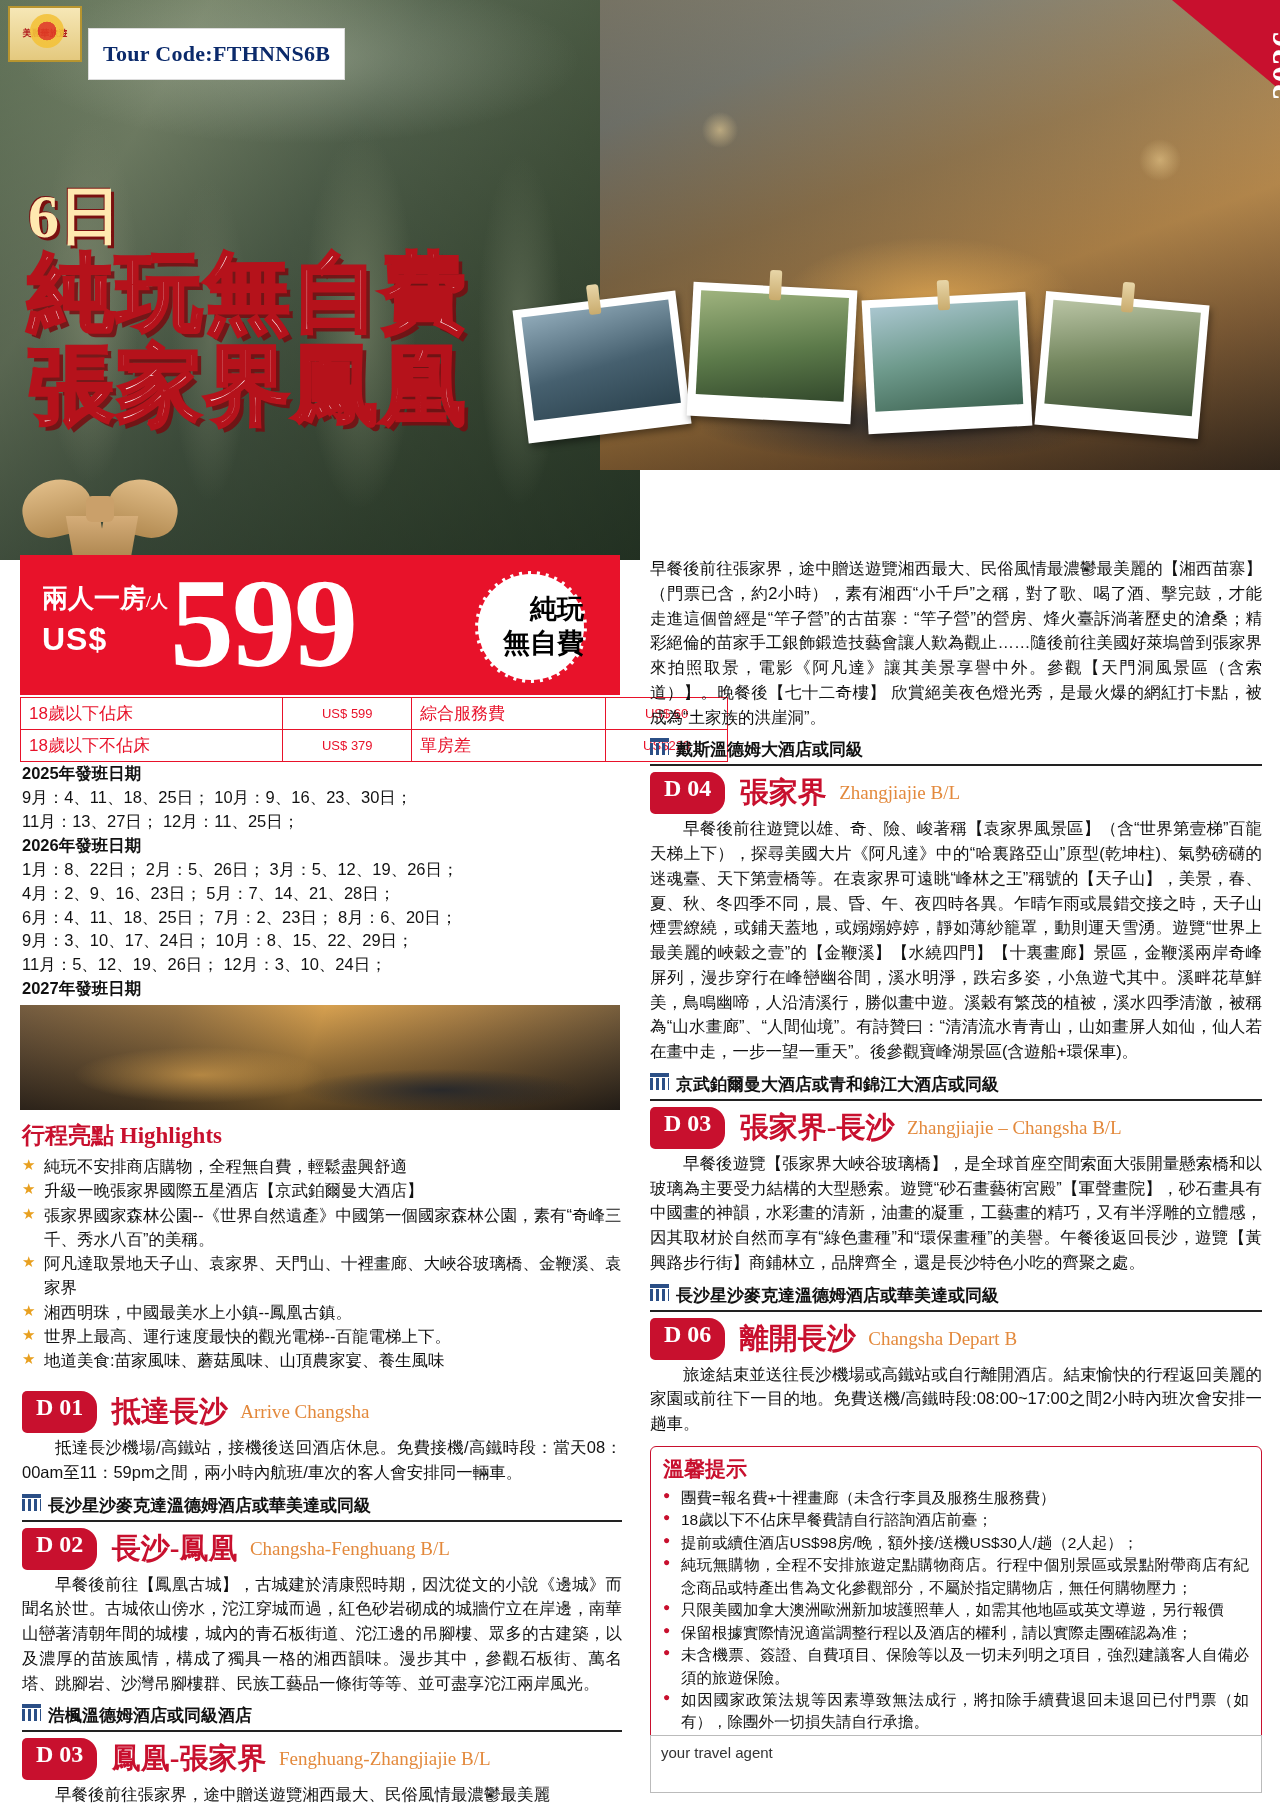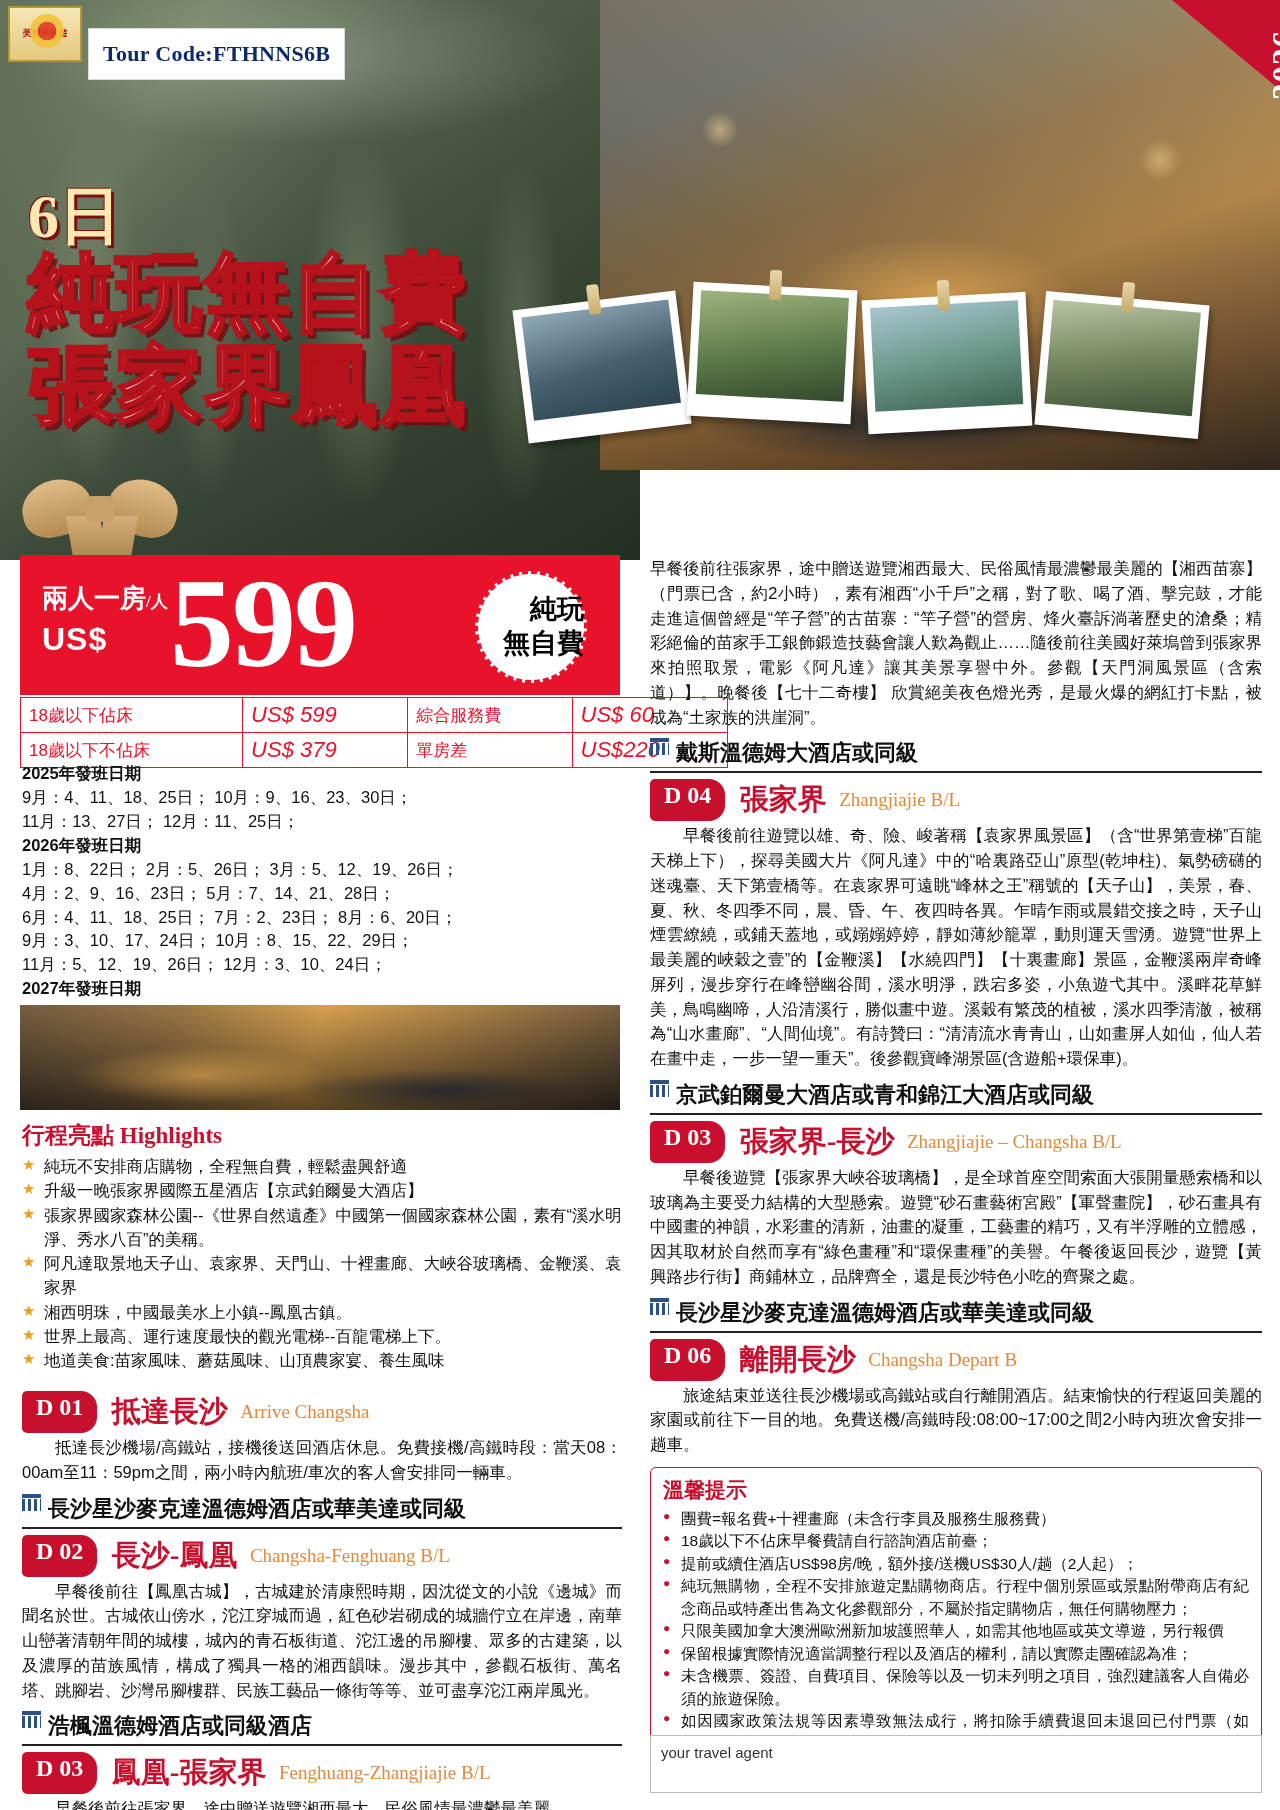--- a/index.html
+++ b/index.html
@@ -142,21 +142,21 @@
     display:flex; flex-direction:column; align-items:flex-end; justify-content:center;
     font-weight:bold; font-size:27px; line-height:1.25; font-family:"Liberation Serif", serif;
   }
 
   .price-table { position:absolute; left:20px; top:697px; width:708px; z-index:30; }
   .price-table table { border-collapse:collapse; width:100%; }
   .price-table td {
     border:1px solid #e8122a; color:#e8122a; font-size:17px; padding:4px 8px; height:30px;
     font-family:"Liberation Sans", sans-serif;
   }
-  .price-table td.val { text-align:left; font-size:22px;font-style:italic; }
+  .price-table td.val { text-align:center; font-size:13px; }
 
   
   .dates { position:absolute; left:22px; top:762px; width:600px; font-size:16.5px; line-height:1.45; color:#111; z-index:30; }
   .dates .yr { font-weight:bold; }
 
   
   .photo-strip {
     position:absolute; left:20px; top:1005px; width:600px; height:105px; z-index:30; overflow:hidden;
     background:
       linear-gradient(180deg, rgba(255,200,120,.3), rgba(25,20,15,.6)),
@@ -187,21 +187,21 @@
   .day-cn {
     display:inline-block; font-size:29px; font-weight:bold; color:#c8102e; margin-left:10px;
     font-family:"Liberation Serif", serif; vertical-align:middle;
   }
   .day-en {
     display:inline-block; font-size:19px; color:#e3893c; margin-left:8px; vertical-align:middle;
     font-family:"Liberation Serif", serif;
   }
   .para { font-size:16.5px; line-height:1.5; text-indent:2em; text-align:justify; color:#111; }
   .hotel {
-    font-size:22px; font-weight:bold; color:#111; border-bottom:2px solid #222; padding:2px 0 3px 26px;
+    font-size:17px; font-weight:bold; color:#111; border-bottom:2px solid #222; padding:2px 0 3px 26px;
     position:relative; margin:7px 0 2px 0;
   }
   .hotel:before {
     content:""; position:absolute; left:0; top:2px; width:19px; height:17px;
     background:
       linear-gradient(#2b4f86,#2b4f86) 0 0/19px 4px no-repeat,
       repeating-linear-gradient(90deg,#2b4f86 0 3px,transparent 3px 6px) 0 5px/19px 12px no-repeat;
   }
 
   .col-left { position:absolute; left:22px; top:1385px; width:600px; z-index:30; }
@@ -321,21 +321,21 @@
 <div class="photo-strip"></div>
 
 <div class="hl">
   <div class="hl-title">
     <span>行程亮點</span>
     <span class="en">Highlights</span>
   </div>
   <ul>
     <li>純玩不安排商店購物，全程無自費，輕鬆盡興舒適</li>
     <li>升級一晚張家界國際五星酒店【京武鉑爾曼大酒店】</li>
-    <li>張家界國家森林公園--《世界自然遺產》中國第一個國家森林公園，素有“溪水明淨、秀水八百”的美稱。</li>
+    <li>張家界國家森林公園--《世界自然遺產》中國第一個國家森林公園，素有“奇峰三千、秀水八百”的美稱。</li>
     <li>阿凡達取景地天子山、袁家界、天門山、十裡畫廊、大峽谷玻璃橋、金鞭溪、袁家界</li>
     <li>湘西明珠，中國最美水上小鎮--鳳凰古鎮。</li>
     <li>世界上最高、運行速度最快的觀光電梯--百龍電梯上下。</li>
     <li>地道美食:苗家風味、蘑菇風味、山頂農家宴、養生風味</li>
   </ul>
 </div>
 
 <div class="col-left">
 
   <div class="day-head">

